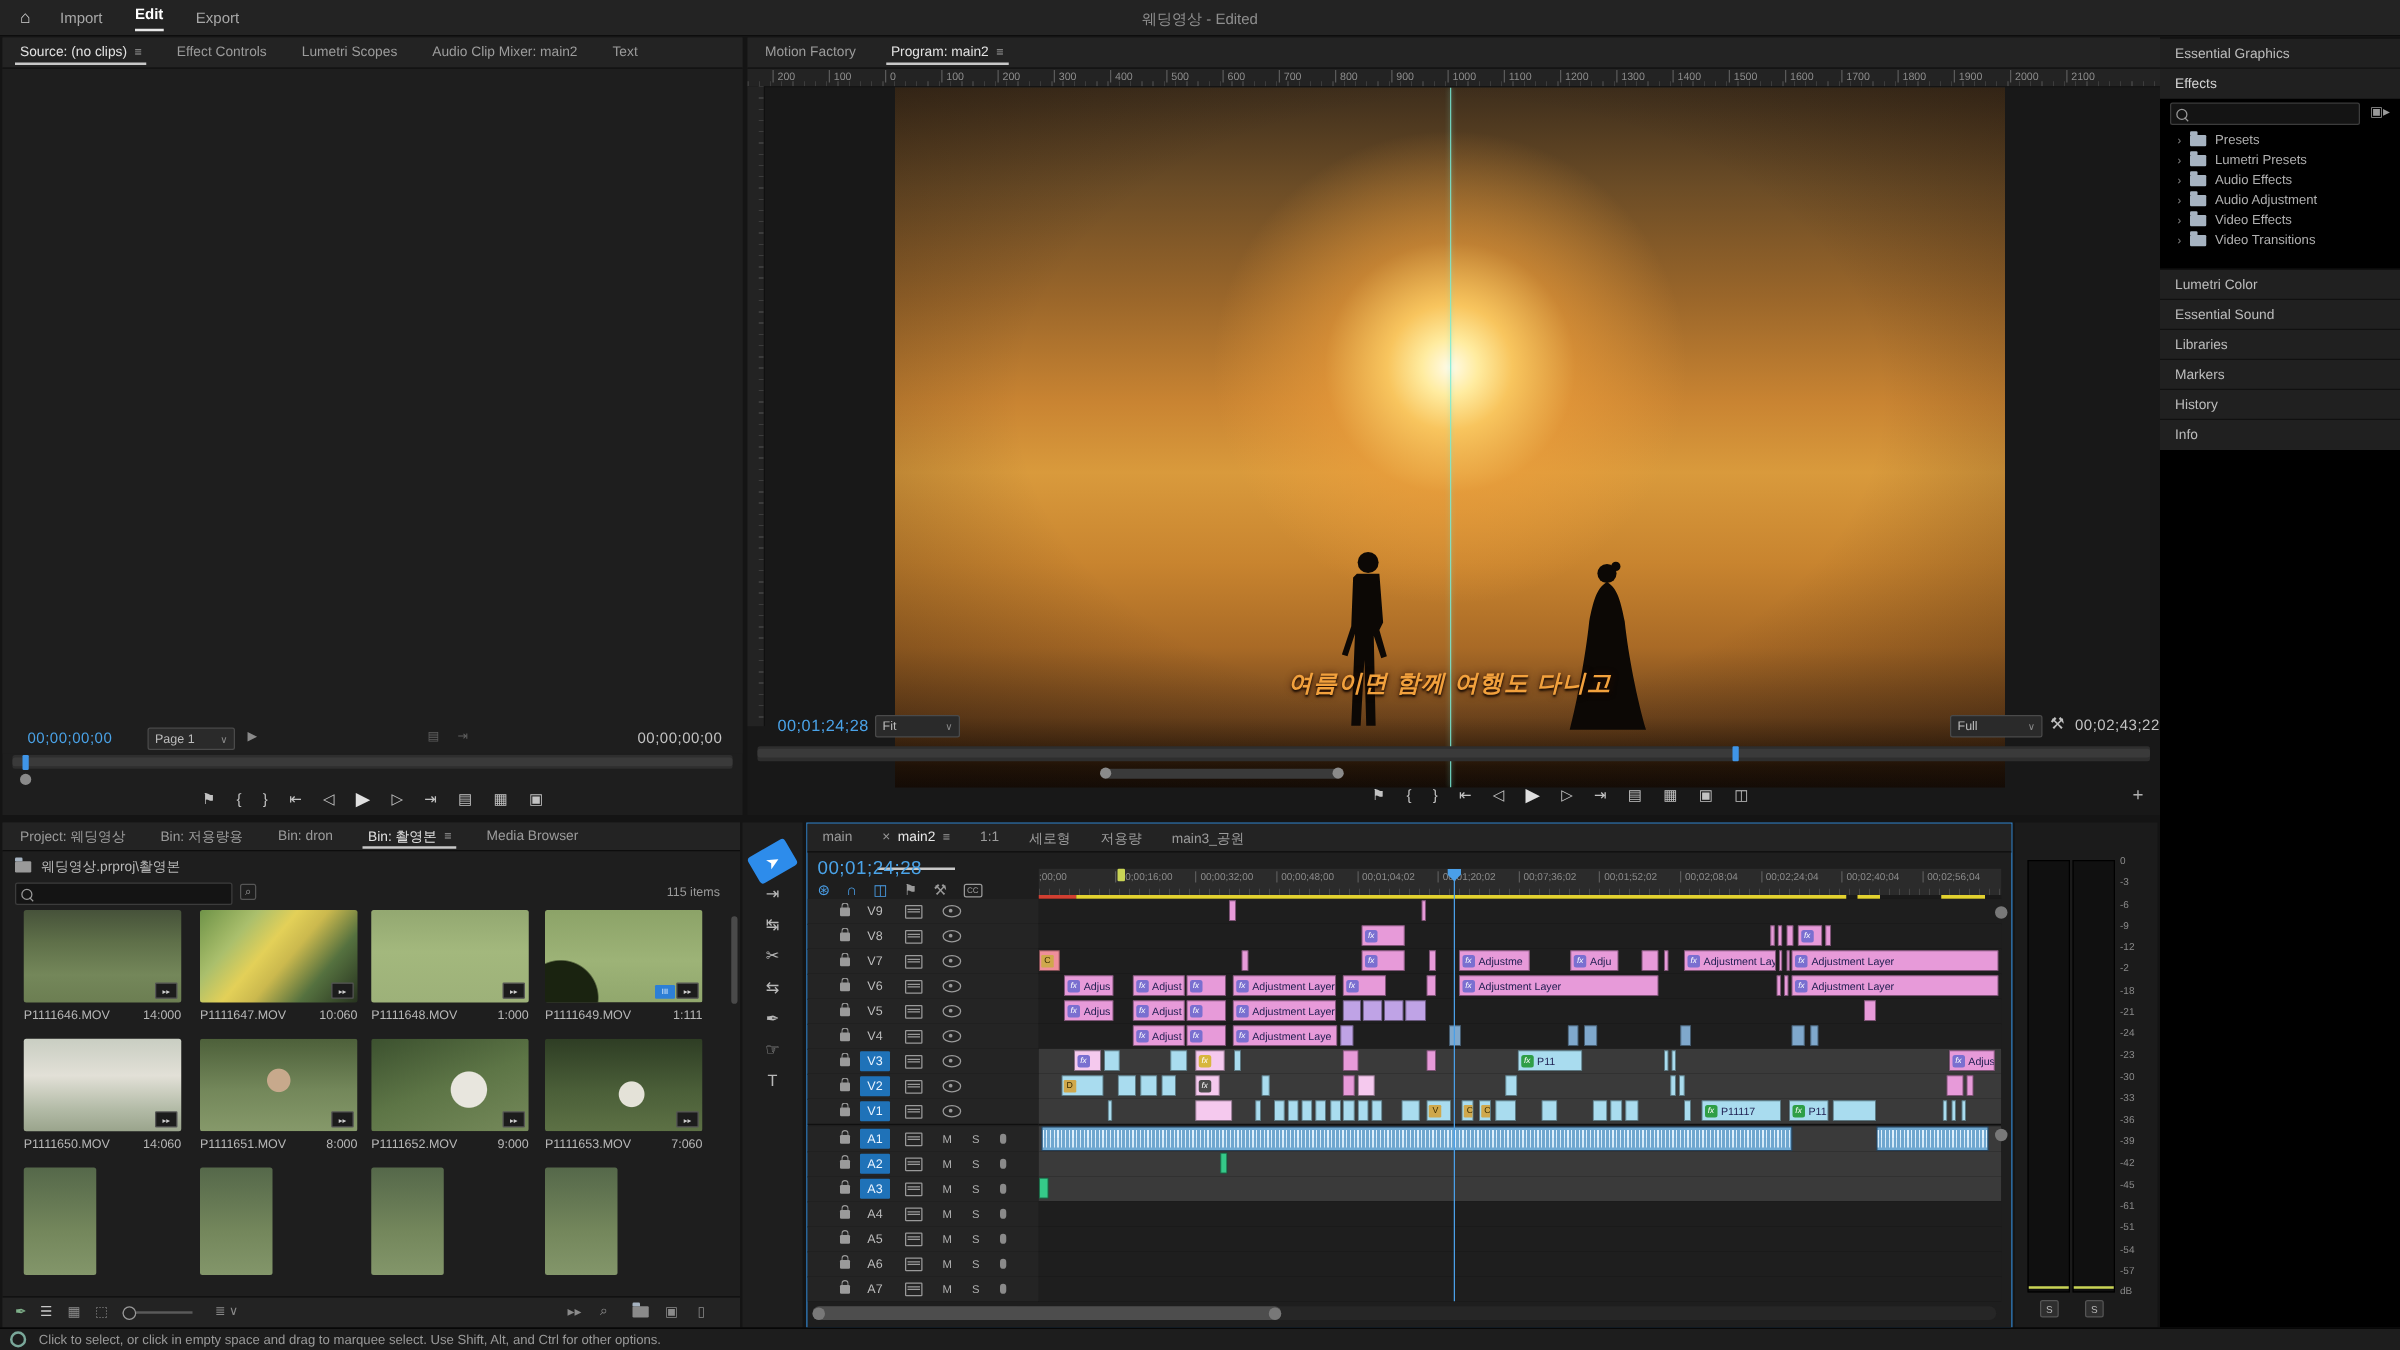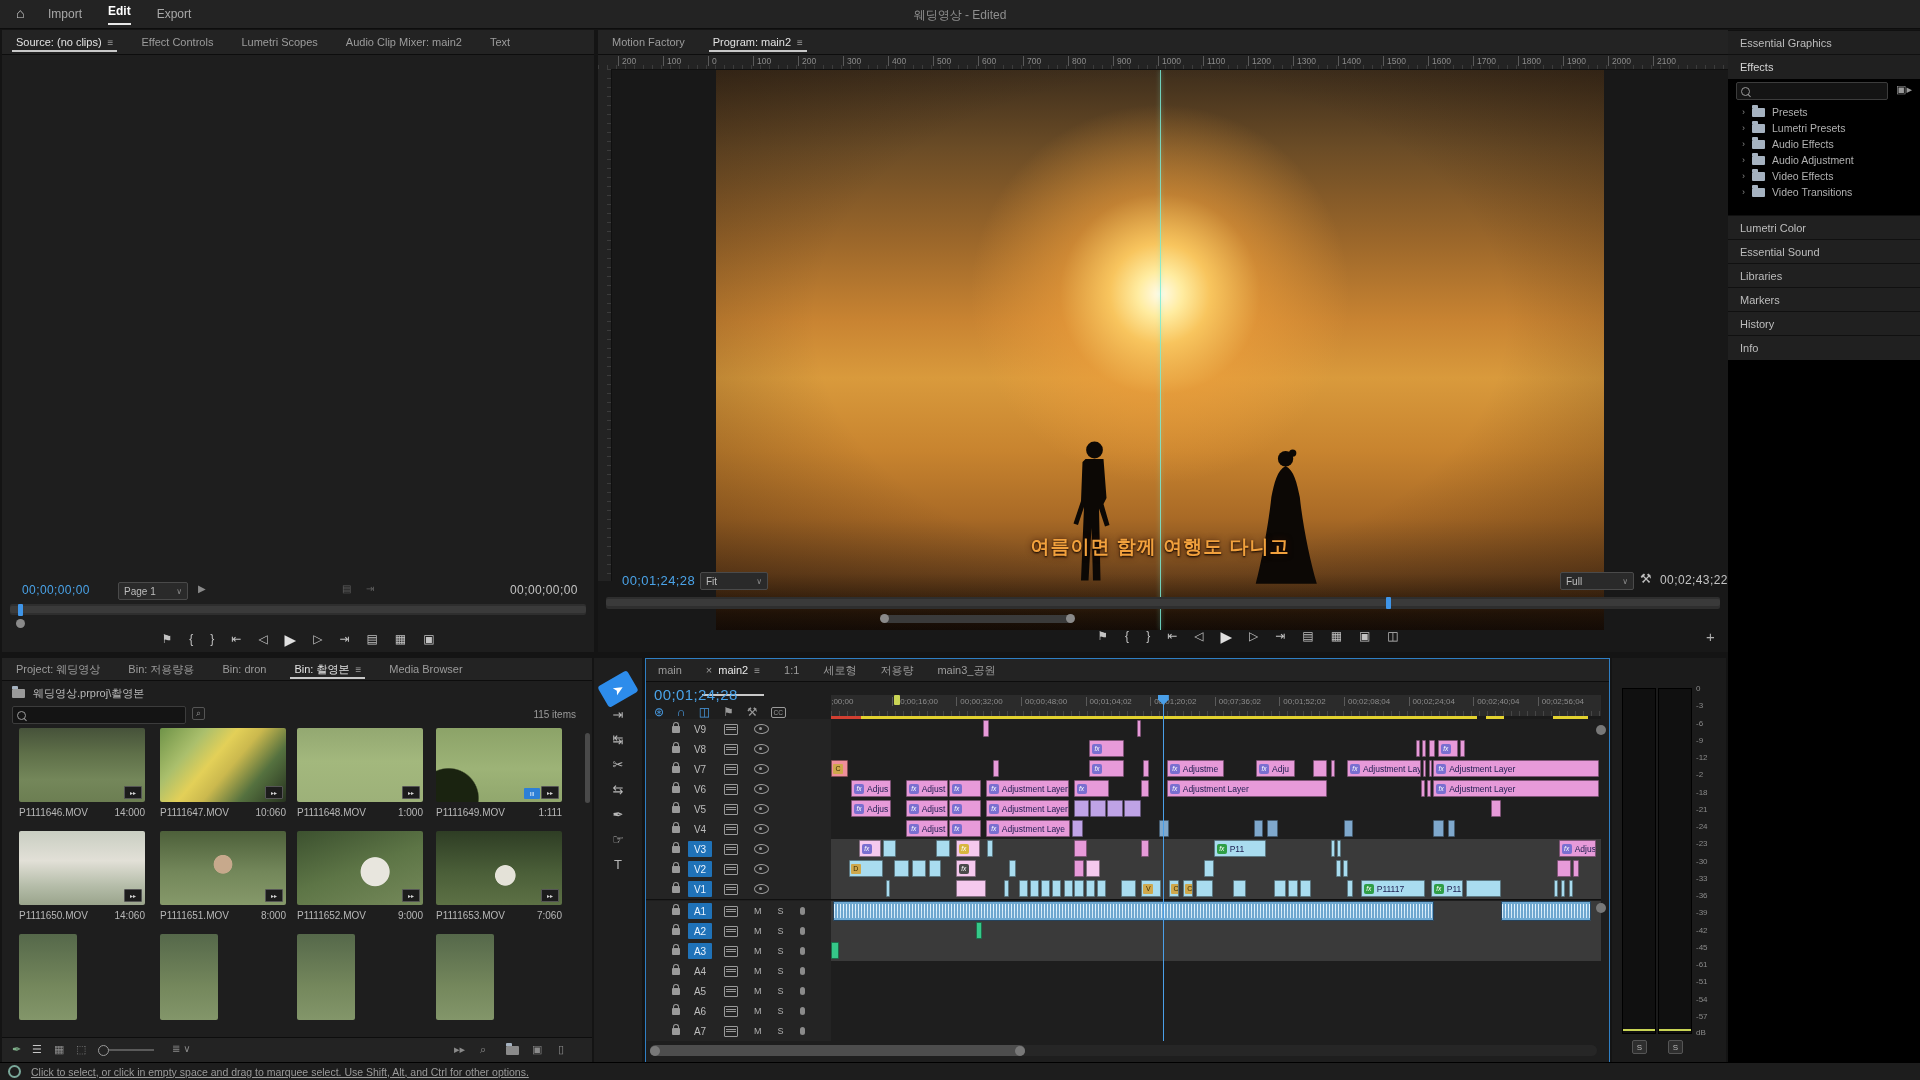--- a/index.html
+++ b/index.html
@@ -191,21 +191,21 @@
         <span class="rlabel" style="left: 965px; top: 1px;">1900</span>
         <span class="rlabel" style="left: 1010px; top: 1px;">2000</span>
         <span class="rlabel" style="left: 1055px; top: 1px;">2100</span>
       </div>
     <div class="abs" style="left:0;top:39px;width:13px;height:512px;background:#232323;border-right:1px solid #101010;
                 background-image:repeating-linear-gradient(180deg,#3c3c3c 0 1px,transparent 1px 9px);background-size:4px 100%;background-position:right 0;background-repeat:repeat-y;"></div>
 
     <div class="abs" style="left:118px;top:40px;width:888px;height:560px;overflow:hidden;
          background:
            radial-gradient(circle at 50% 40%, #fffbe9 0%, #ffeca0 4%, #f8c55e 9%, rgba(240,160,60,.55) 18%, rgba(200,120,40,0) 34%),
-           linear-gradient(180deg,#3e2e1c 0%, #6b4c26 14%, #9a662a 30%, #c98432 45%, #d99a3c 55%, #c8842f 68%, #a96a26 80%, #6e441c 90%, #241508 97%, #140c06 100%);">
+           linear-gradient(180deg,#3e2e1c 0%, #6b4c26 14%, #9a662a 30%, #c98432 45%, #d99a3c 55%, #c8842f 68%, #a96a26 80%, #6e441c 90%, #241508 97%, #140c06 100%); font-style: italic;">
       <div class="vignette" style="background:radial-gradient(ellipse at 50% 45%, rgba(0,0,0,0) 55%, rgba(20,10,5,.35) 100%);"></div>
 
       <svg width="70" height="150" viewBox="0 0 40 100" style="position:absolute;left:38.5%;bottom:7.5%;">
         <circle cx="21" cy="8" r="5.6" fill="#0c0805"></circle>
         <path d="M15 14 L27 14 L29 40 L27 44 L31 58 L28 59 L24 47 L25 95 L20 95 L19 60 L17 95 L12 95 L14 46 L10 58 L7 57 L12 42 L13 16 Z" fill="#0c0805"></path>
       </svg>
       <svg width="86" height="142" viewBox="0 0 50 100" style="position:absolute;left:59.5%;bottom:7.5%;">
         <circle cx="24" cy="9" r="5.4" fill="#0c0805"></circle>
         <circle cx="29" cy="5" r="2.6" fill="#0c0805"></circle>
         <path d="M24 14 C18 17 16 26 14 36 C12 55 7 82 3 97 L46 97 C41 80 36 55 34 36 C32 26 30 17 24 14 Z" fill="#0c0805"></path>
@@ -842,16 +842,16 @@
     <div class="sbtn" style="left:20px;top:382px;">
         <span>S</span>
       </div>
     <div class="sbtn" style="left:56px;top:382px;">
         <span>S</span>
       </div>
   </div>
 
   <div class="abs" style="left:0;bottom:0;width:1920px;height:17px;background:#1d1d1d;border-top:1px solid #000;display:flex;align-items:center;">
     <span style="margin-left:8px;width:9px;height:9px;border-radius:50%;border:2px solid #7aa89a;display:inline-block;"></span>
-    <span style="margin-left:10px;color:#9a9a9a;font-size:10.5px;text-decoration:underline;">Click to select, or click in empty space and drag to marquee select. Use Shift, Alt, and Ctrl for other options.</span>
+    <span style="margin-left:10px;color:#9a9a9a;font-size:10.5px;">Click to select, or click in empty space and drag to marquee select. Use Shift, Alt, and Ctrl for other options.</span>
   </div>
 
 </div>
 
 </body></html>

